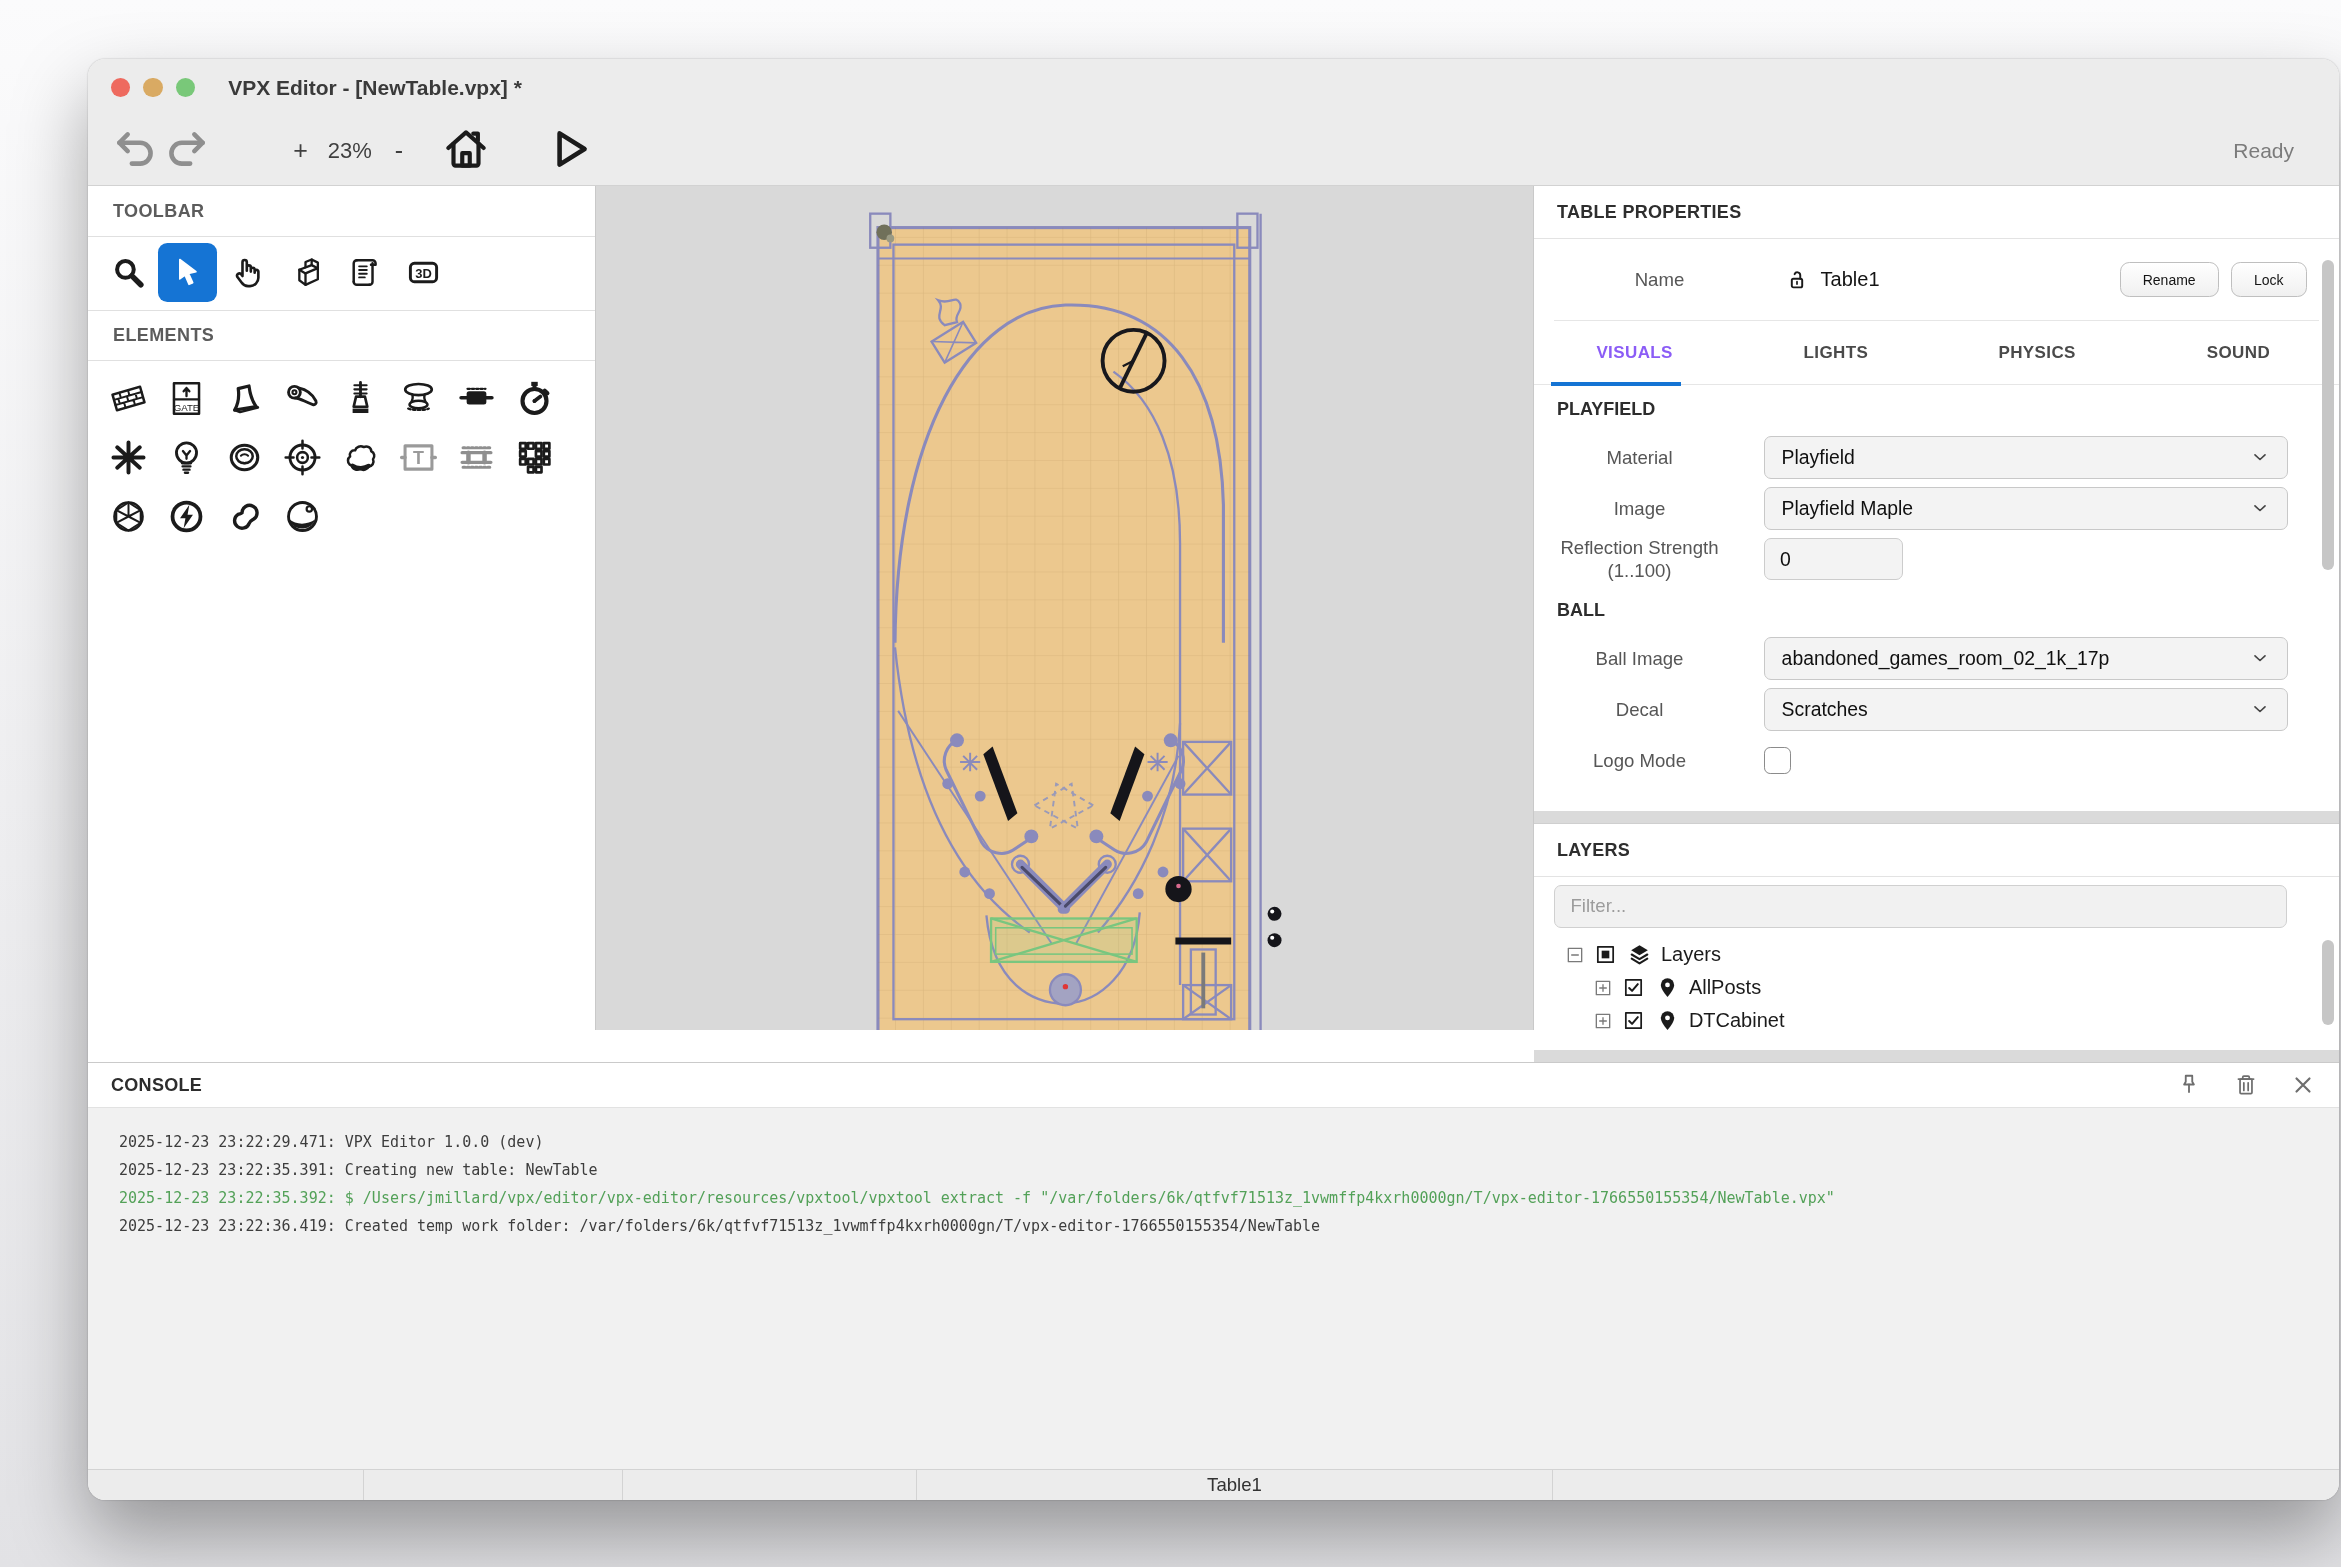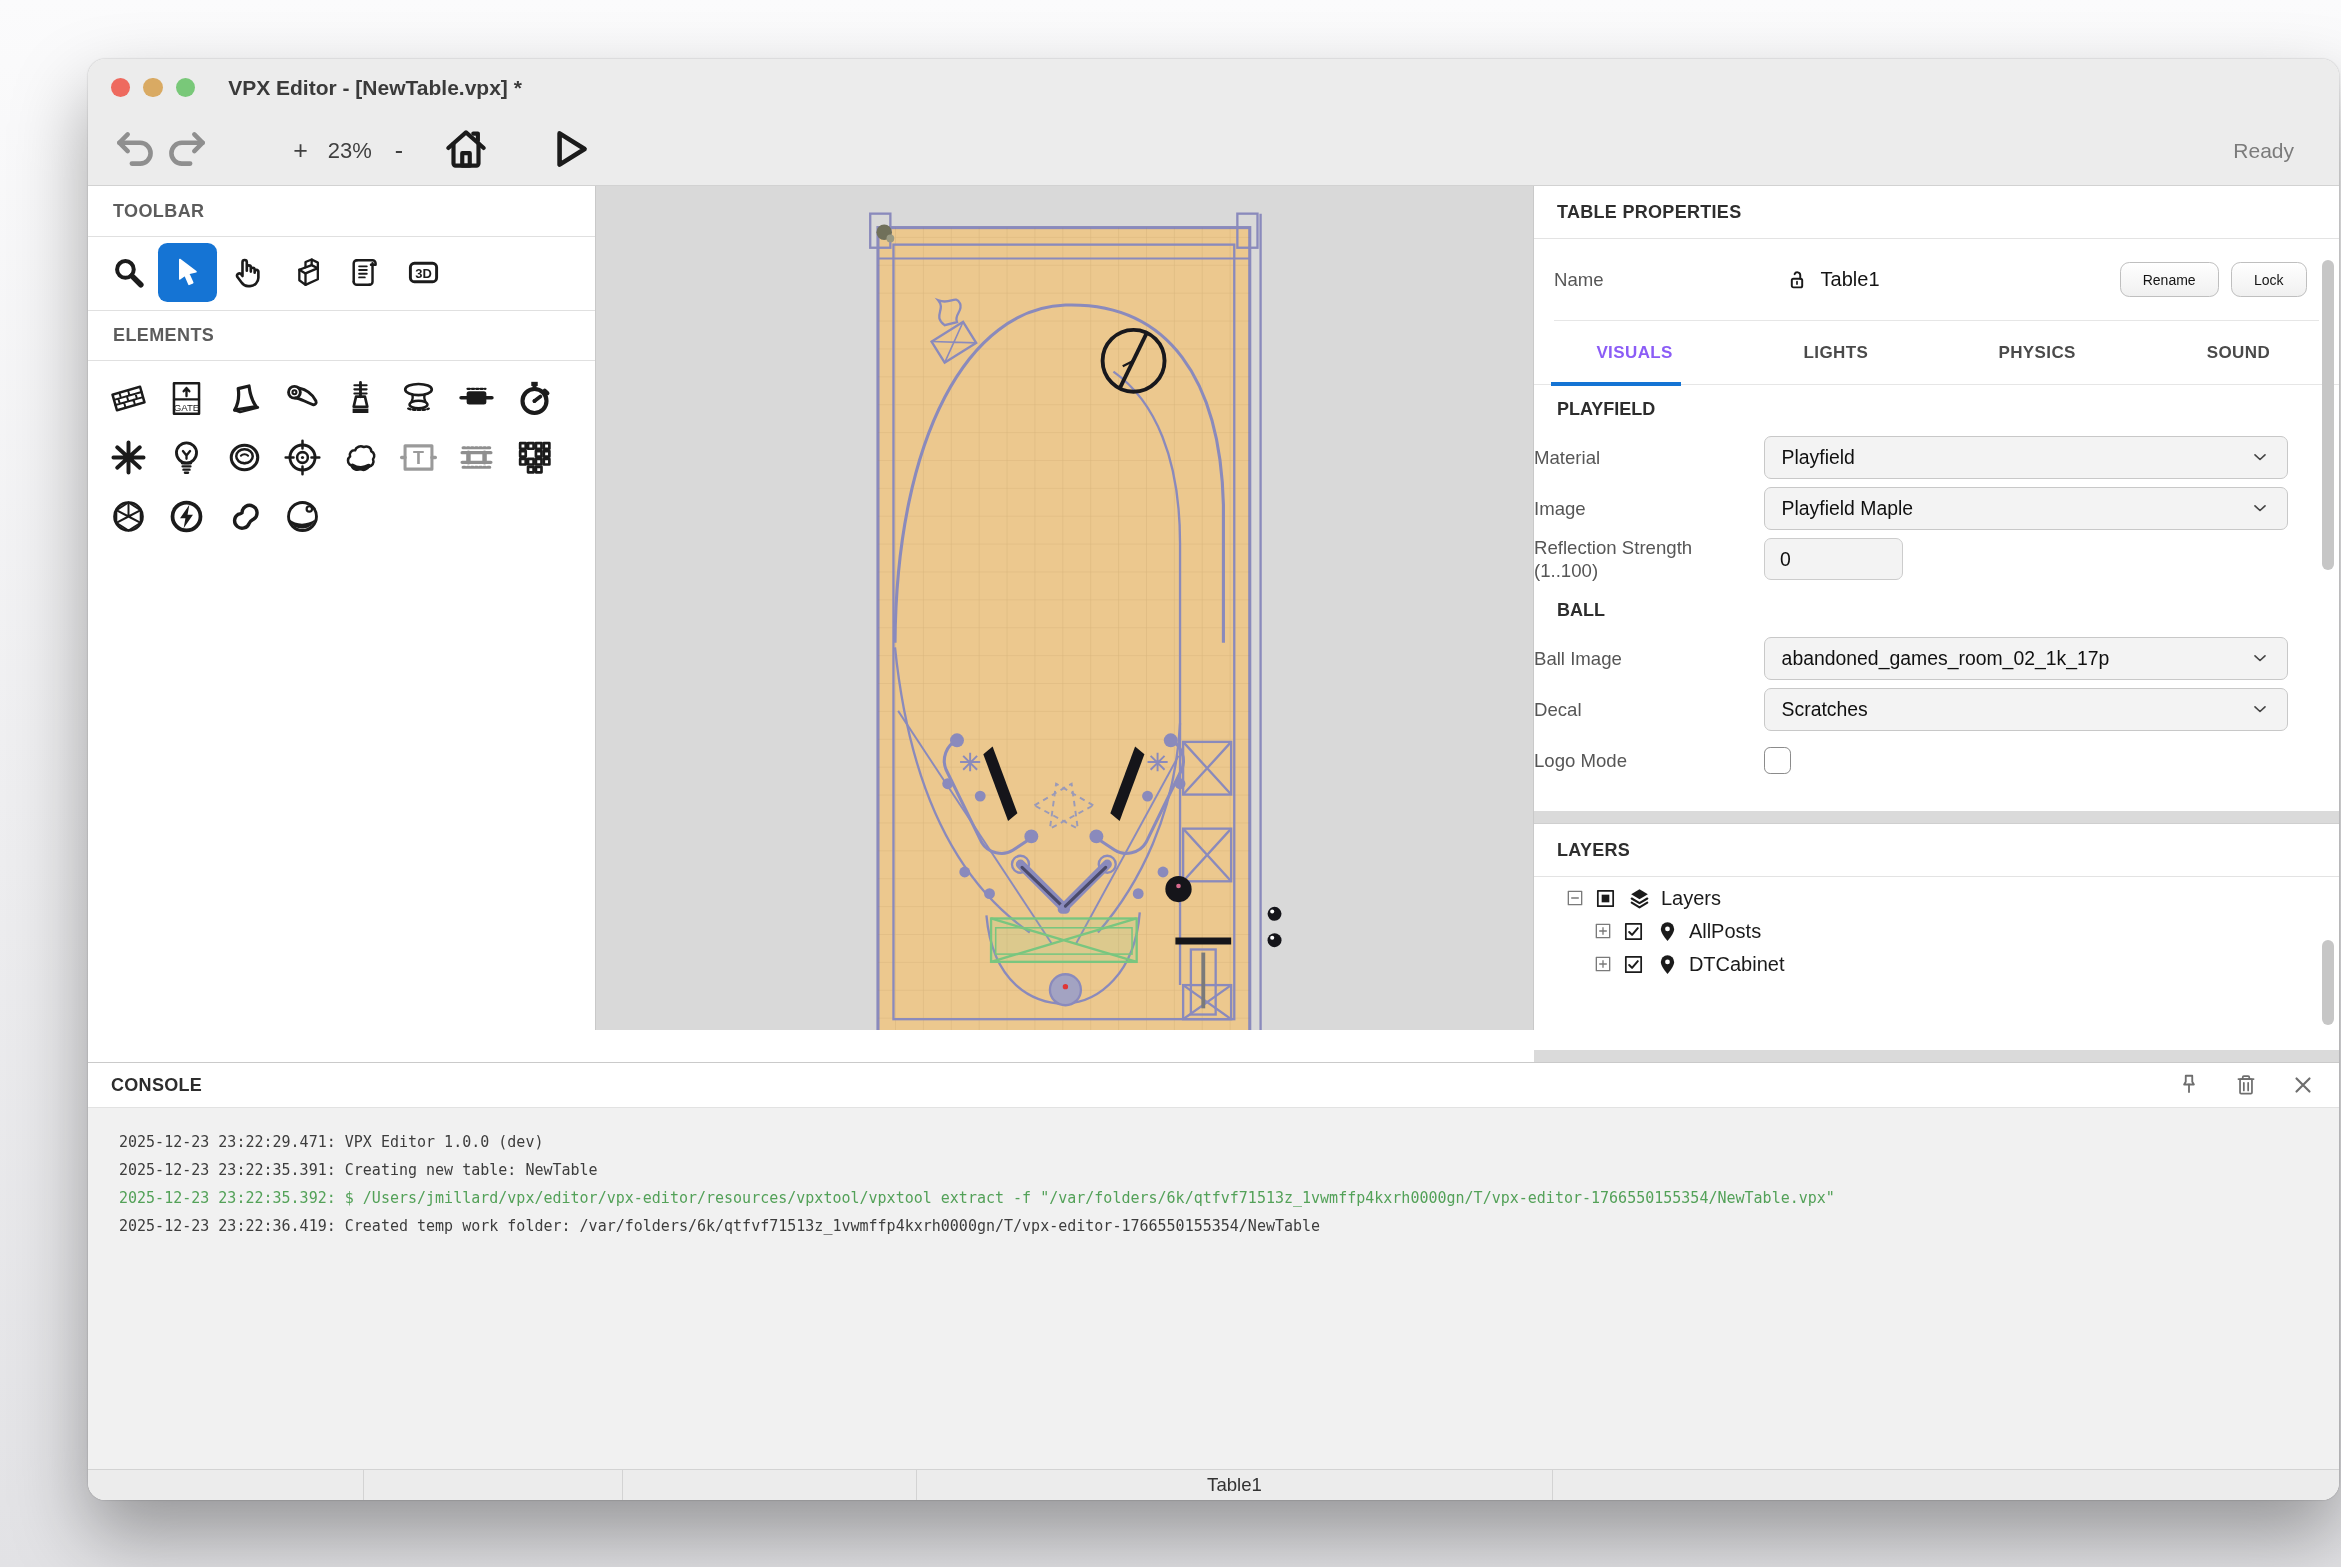--- a/index.html
+++ b/index.html
@@ -39,21 +39,21 @@
   
   .canvas{flex:1;background:#d9d9d9;position:relative;border-right:1.5px solid #c9c9c9;box-sizing:border-box;overflow:hidden;}
   .tablesvg{position:absolute;left:271px;top:23px;}
   
   .rightpanel{width:805px;background:#fff;position:relative;}
   .sec-h{height:53px;display:flex;align-items:center;padding-left:23px;font-size:18px;font-weight:bold;
          color:#2e2e2e;letter-spacing:0.3px;border-bottom:1.5px solid #e3e3e3;box-sizing:border-box;}
   .props{position:absolute;left:0;top:0;right:0;height:637px;overflow:hidden;}
   .props-body{position:relative;height:584px;overflow:hidden;}
   .namerow{display:flex;align-items:center;height:81px;margin:0 20px;border-bottom:1.5px solid #e6e6e6;}
-  .flabel{flex:none;width:211px;text-align:left;color:#565656;font-size:18.6px;padding-right:18.6px;line-height:23px;}
+  .flabel{flex:none;width:211px;text-align:center;color:#565656;font-size:18.6px;padding-right:18.6px;line-height:23px;}
   .nameval{font-size:20px;color:#141414;margin-left:11px;}
   .lockglyph{width:26px;height:26px;}
   .btn{padding:8.5px 22px;border:1.5px solid #bfbfbf;border-radius:9.3px;background:linear-gradient(#ffffff,#f0f0f0);
        font-size:14px;color:#141414;font-family:inherit;}
   .btnrow{margin-left:auto;display:flex;gap:12.4px;padding-right:12.4px;}
   .tabs{display:flex;height:64px;border-bottom:1.5px solid #e6e6e6;box-sizing:border-box;}
   .tab{flex:1;display:flex;align-items:center;justify-content:center;font-size:17px;font-weight:bold;
        color:#4a4a4a;position:relative;letter-spacing:0.4px;}
   .tab.active{color:#8b5cf6;}
   .tab.active::after{content:"";position:absolute;left:17px;right:54px;bottom:-1.5px;height:3.9px;background:#1574d4;}
@@ -531,20 +531,21 @@
               <div class="cbox"></div>
             </div>
 
           </div>
           <div class="vthumb" style="right:5.4px;top:74px;height:310px;"></div>
           <div class="hscroll"></div>
         </div>
 
         <div class="layerspanel">
           <div class="sec-h">LAYERS</div>
+          <input class="filter" placeholder="Filter..." style="">
           <div class="tree">
             <div class="trow">
               <span class="texp"><svg viewBox="0 0 24 24" fill="none" stroke="#1b1b1b" stroke-width="1.7" stroke-linecap="round" stroke-linejoin="round" style="width:100%;height:100%;">
                     <g stroke="#7a7a7a" stroke-width="1.6">
                       <rect x="4" y="4" width="16" height="16"></rect>
                       <path d="M8 12 H16"></path>
                     </g>
                   </svg></span>
               <span class="tcheck"><svg viewBox="0 0 24 24" fill="none" stroke="#1b1b1b" stroke-width="1.7" stroke-linecap="round" stroke-linejoin="round" style="width:100%;height:100%;">
                     <rect x="4" y="4" width="16" height="16" stroke-width="1.8"></rect>

